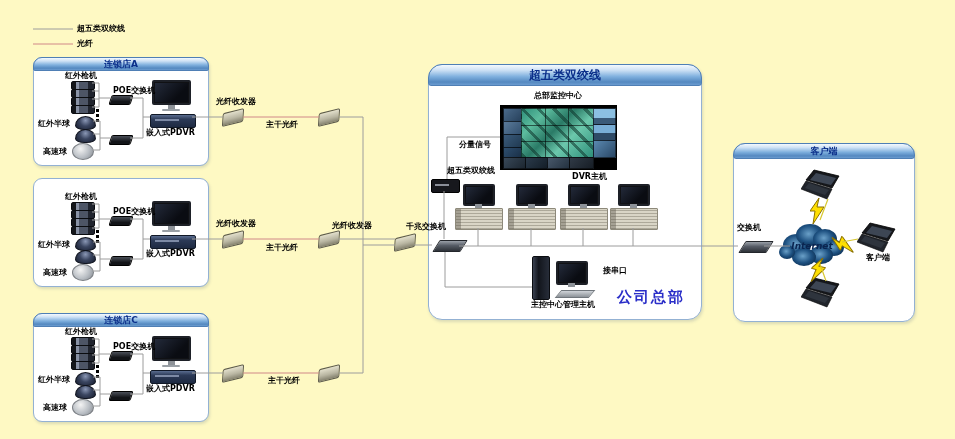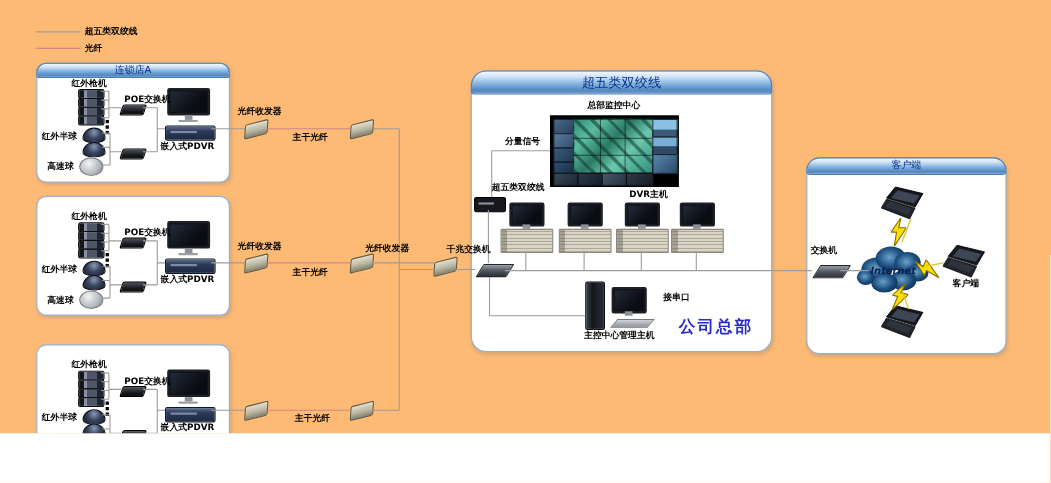--- a/index.html
+++ b/index.html
@@ -1,24 +1,24 @@
 <!DOCTYPE html>
 <html><head>
 <meta charset="utf-8">
 <style>
   html,body{margin:0;padding:0;background:#fff;}
-  #stage{position:relative;width:955px;height:394px;background:#fdba74;overflow:hidden;
+  #stage{position:relative;width:955px;height:439px;background:#fef9c3;overflow:hidden;
          font-family:"DejaVu Sans",sans-serif;}
   
   .lbl{position:absolute;font-weight:bold;font-size:8px;line-height:1.15;color:#000;
        white-space:nowrap;z-index:6;}
   .box{position:absolute;background:#fff;border:1px solid #93b1d3;z-index:2;
        box-shadow:1px 2px 3px rgba(60,90,130,.18);}
   .hdr{position:absolute;left:-1px;top:-1px;right:-1px;text-align:center;color:#0b2f8a;
-       font-weight:normal;z-index:3;border:1px solid #4f7fb5;
+       font-weight:bold;z-index:3;border:1px solid #4f7fb5;
        background:linear-gradient(180deg,#f4f9fe 0%,#cfe2f5 25%,#7fb0de 58%,#5488c0 85%,#6b9cd0 100%);}
   .wires{position:absolute;left:0;top:0;z-index:5;pointer-events:none;}
   
   .store{width:174px;height:107px;border-radius:9px;}
   .store .hdr{height:12px;line-height:12px;font-size:9px;border-radius:9px 9px 2px 2px;}
   .bullet{position:absolute;width:22px;height:7px;border-radius:2px;border:1px solid #0a0c10;z-index:4;
           background:linear-gradient(90deg,#14161a 0 20%,#8a93a6 20% 34%,#4d5566 34% 72%,#20242e 72%);}
   .poesw{position:absolute;width:20px;height:8px;border-radius:2px;border:1px solid #000;z-index:4;
          background:linear-gradient(180deg,#4a4f58 0%,#121418 70%);transform:skewX(-18deg);}
   .dome{position:absolute;width:19px;height:12px;border:1px solid #10141f;z-index:4;
@@ -147,20 +147,21 @@
       </div>
     <div class="stand" style="left:134px;top:47px"></div>
     <div class="sbase" style="left:128px;top:51px"></div>
     <div class="pdvr" style="left:116px;top:56px">
         <i></i>
       </div>
     <div class="lbl" style="left:112px;top:70px">嵌入式PDVR</div>
   </div>
 
   <div class="box store" style="left:33px;top:313px">
+    <div class="hdr">连锁店C</div>
     <div class="lbl" style="left:31px;top:13px">红外枪机</div>
     <div class="bullet" style="left:37px;top:23px"></div>
     <div class="bullet" style="left:37px;top:31px"></div>
     <div class="bullet" style="left:37px;top:39px"></div>
     <div class="bullet" style="left:37px;top:47px"></div>
     <div class="lbl" style="left:79px;top:28px">POE交换机</div>
     <div class="poesw" style="left:76px;top:37px"></div>
     <div class="poesw" style="left:76px;top:77px"></div>
     <div class="vdots" style="left:62px;top:51px">
         <i></i>
@@ -215,21 +216,21 @@
            linear-gradient(135deg,#2e8f7a 0%,#5cbc9e 22%,#2a7a66 45%,#6cc8ac 65%,#2e8f7a 100%)"></div>
     <div class="vt" style="left:92px;top:2px;width:21px;height:15px;background:linear-gradient(180deg,#8cc0e2 60%,#3a5a78 60%)"></div>
     <div class="vt" style="left:92px;top:18px;width:21px;height:15px;background:linear-gradient(180deg,#79aed6 55%,#2e4a66 55%)"></div>
     <div class="vt" style="left:92px;top:34px;width:21px;height:16px;background:linear-gradient(135deg,#5a88b0,#2a4866)"></div>
     <div class="vt" style="left:2px;top:51px;width:21px;height:10px;background:linear-gradient(135deg,#384858,#1c2630)"></div>
     <div class="vt" style="left:24px;top:51px;width:21px;height:10px;background:linear-gradient(135deg,#2a3a4a,#141e28)"></div>
     <div class="vt" style="left:46px;top:51px;width:21px;height:10px;background:linear-gradient(135deg,#48586a,#243240)"></div>
     <div class="vt" style="left:68px;top:51px;width:23px;height:10px;background:linear-gradient(135deg,#303a46,#171e26)"></div>
   </div>
 
-  <div class="lbl" style="left:459px;top:124px">分量信号</div>
+  <div class="lbl" style="left:459px;top:140px">分量信号</div>
   <div class="lbl" style="left:447px;top:166px">超五类双绞线</div>
   <div class="dec" style="left:431px;top:179px">
       <i></i>
     </div>
 
   <div class="lbl" style="left:572px;top:172px">DVR主机</div>
 
   <div class="crt" style="left:463px;top:184px;width:28px;height:18px">
       <div class="scr"></div>
     </div>

